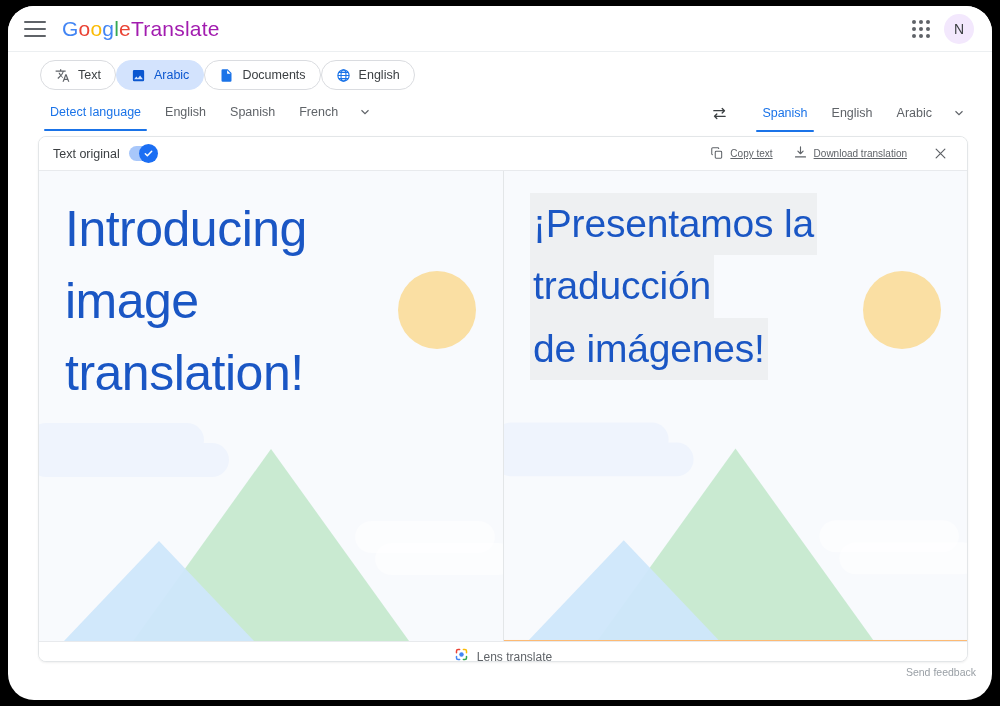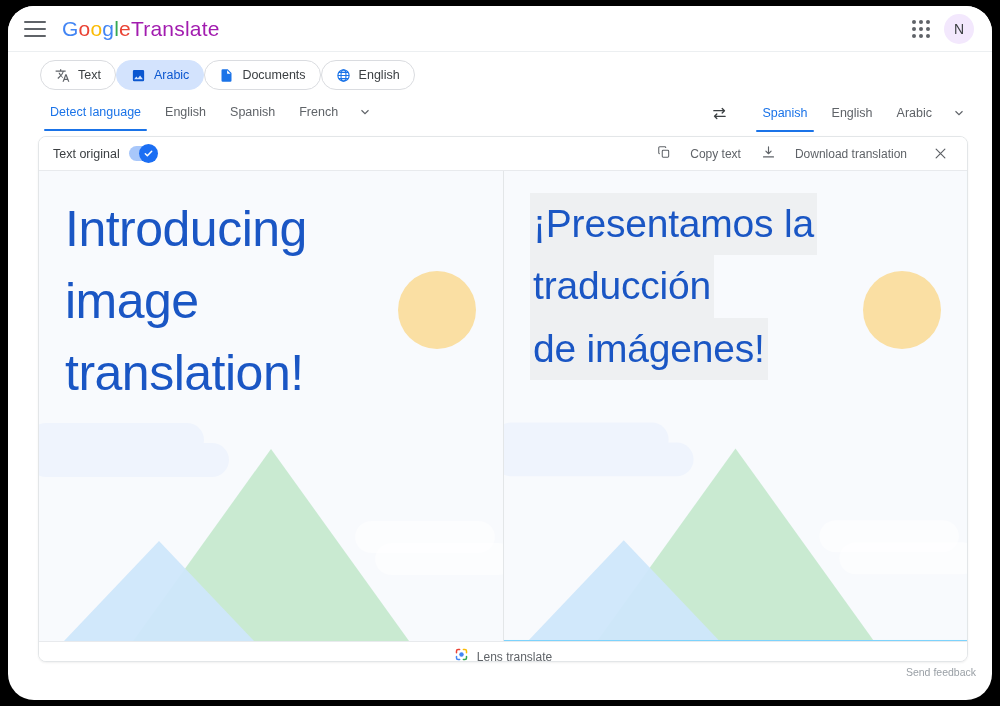--- a/index.html
+++ b/index.html
@@ -114,28 +114,28 @@
   .toggle {
     width: 28px; height: 15px; border-radius: 10px; background:#a8c7fa;
     position:relative; cursor:pointer;
   }
   .toggle .thumb {
     position:absolute; right:-1px; top:-2px; width:19px; height:19px; border-radius:50%;
     background:#1b6ef3; display:flex; align-items:center; justify-content:center;
   }
   .tool-actions { margin-left:auto; display:flex; align-items:center; gap: 4px; }
   .tool-btn {
-    display:flex; align-items:center; gap:19px; height:28px; padding: 0 8px;
-    font-size:12px; color:#5f6368; cursor:pointer; border-radius:4px; white-space:nowrap;
+    display:flex; align-items:center; gap:6px; height:28px; padding: 0 8px;
+    font-size:10px; color:#5f6368; cursor:pointer; border-radius:4px; white-space:nowrap;text-decoration:underline;
   }
   .close-btn { width:30px;height:30px;display:flex;align-items:center;justify-content:center;cursor:pointer;border-radius:50%;margin-left:6px;}
 
   
   .panes { display:flex; height: 470px; position:relative; }
-  .pane { width: 50%; position: relative; background:#7dd3fc; overflow:hidden; }
+  .pane { width: 50%; position: relative; background:#fdba74; overflow:hidden; }
   .pane.right { border-left: 1px solid #e3e6e8; }
   .art { position:absolute; inset:0; }
   .headline {
     position: absolute; left: 26px; top: 22px; right: 20px;
     font-size: 50px; line-height: 1.44; color:#1a56c4; font-weight: 400; letter-spacing:-0.5px;
   }
   .headline.sm { font-size: 39px; line-height: 1.60; letter-spacing:-0.2px; }
   .headline span { display: inline-block; }
   .headline.hl span { background: #eef0f2; padding: 0 3px; }
   .sun { position:absolute; border-radius:50%; background:#fadfa3; }

